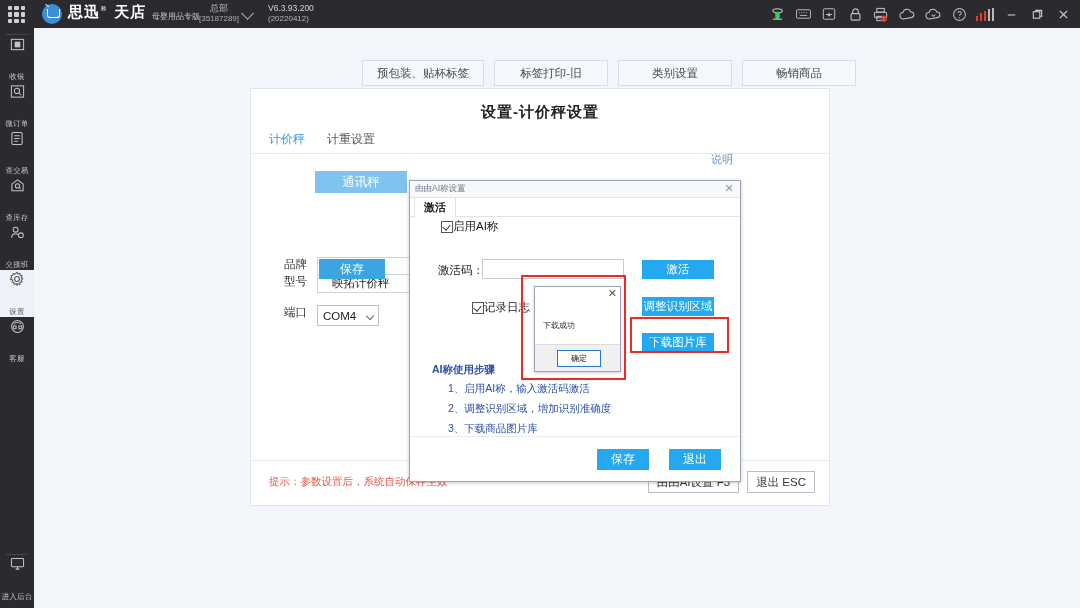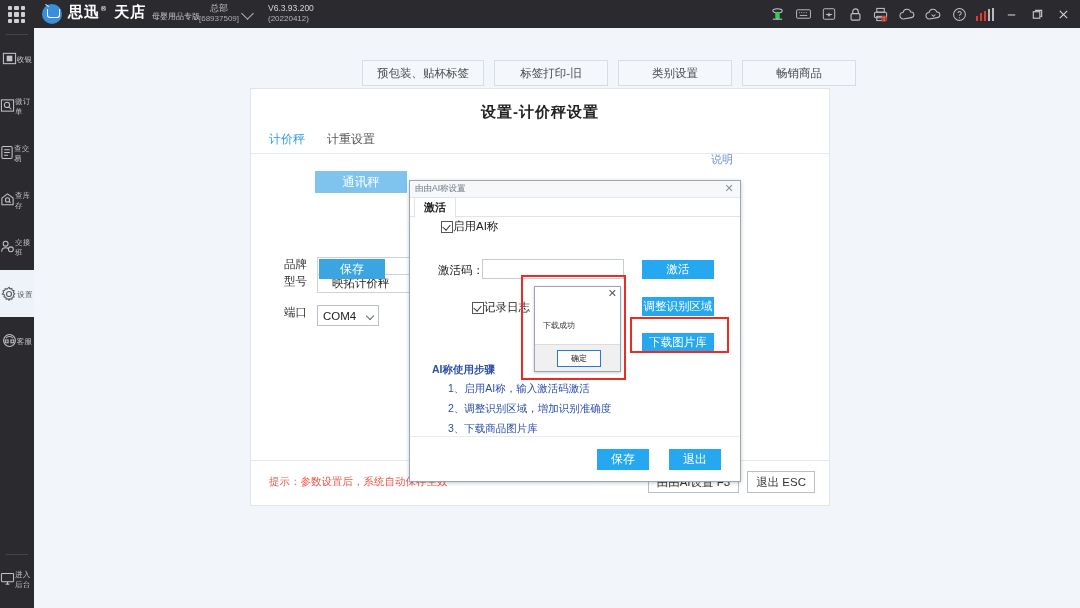--- a/index.html
+++ b/index.html
@@ -31,21 +31,21 @@
 
   .tb-icons{position:absolute;right:4px;top:0;height:28px;display:flex;align-items:center;gap:0px;}
   .tbi{width:26px;height:28px;display:flex;align-items:center;justify-content:center;position:relative;}
   .tbi svg{display:block;}
   .sigbars{display:flex;align-items:flex-end;gap:1.5px;height:13px;}
   .sigbars i{width:2.5px;background:#b9b9be;display:block;}
   .sigbars i.r{background:#e03c2f;}
 
   
   .sidebar{position:absolute;left:0;top:28px;width:34px;height:580px;background:#2b2b2f;}
-  .side-item{position:relative;width:34px;height:47px;display:flex;flex-direction:row;align-items:center;justify-content:center;color:#c3c3c9;}
+  .side-item{position:relative;width:34px;height:47px;display:flex;flex-direction:column;align-items:center;justify-content:space-between;color:#c3c3c9;}
   .side-item .si-ico{height:18px;display:flex;align-items:center;justify-content:center;}
   .side-item .si-lb{font-size:7.5px;margin-top:3px;letter-spacing:0.2px;}
   .side-item.active{background:#eef3fa;color:#4b4b50;}
   .side-bottom{position:absolute;left:0;bottom:6px;width:34px;}
   .side-sep{width:22px;height:1px;background:#45454b;margin:0 auto;}
 
   
   .canvas{position:absolute;left:34px;top:28px;width:1046px;height:580px;background:#f2f5fa;}
 
   .toptabs{position:absolute;left:328px;top:32px;display:flex;gap:10px;border-radius:9px;}
@@ -134,21 +134,21 @@
     </div>
     <div class="logo-circle"></div>
     <div class="logo-cart"></div>
     <div class="brand">
       <span>思迅</span><span class="sup">®</span>
       <span>天店</span>
     </div>
     <div class="brand-sub">母婴用品专版</div>
     <div class="hq">
       <div class="l1">总部</div>
-      <div class="l2">[68937509]</div>
+      <div class="l2">[35187289]</div>
     </div>
     <div class="hq-caret"></div>
     <div class="ver">
       <div class="l1">V6.3.93.200</div>
       <div class="l2">(20220412)</div>
     </div>
 
     <div class="tb-icons">
       <div class="tbi">
         <svg width="15" height="15" viewBox="0 0 16 16">

